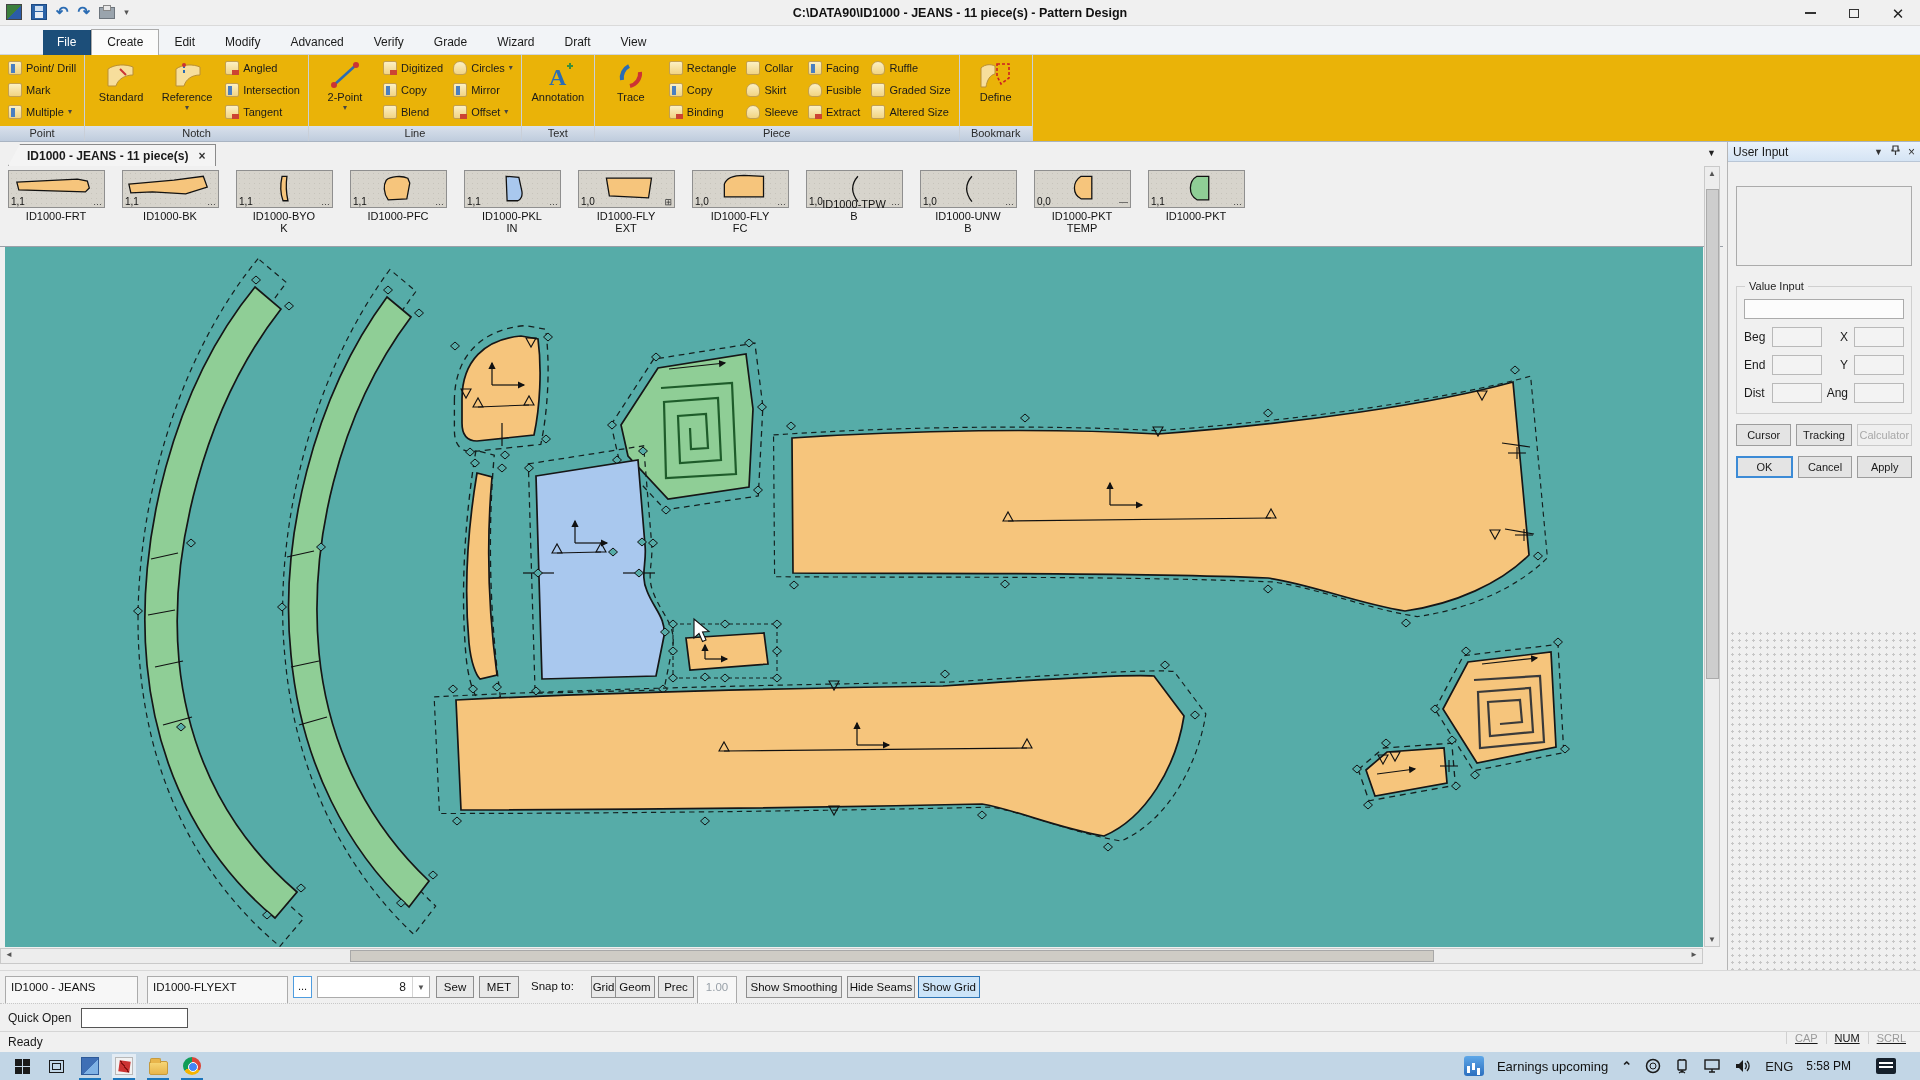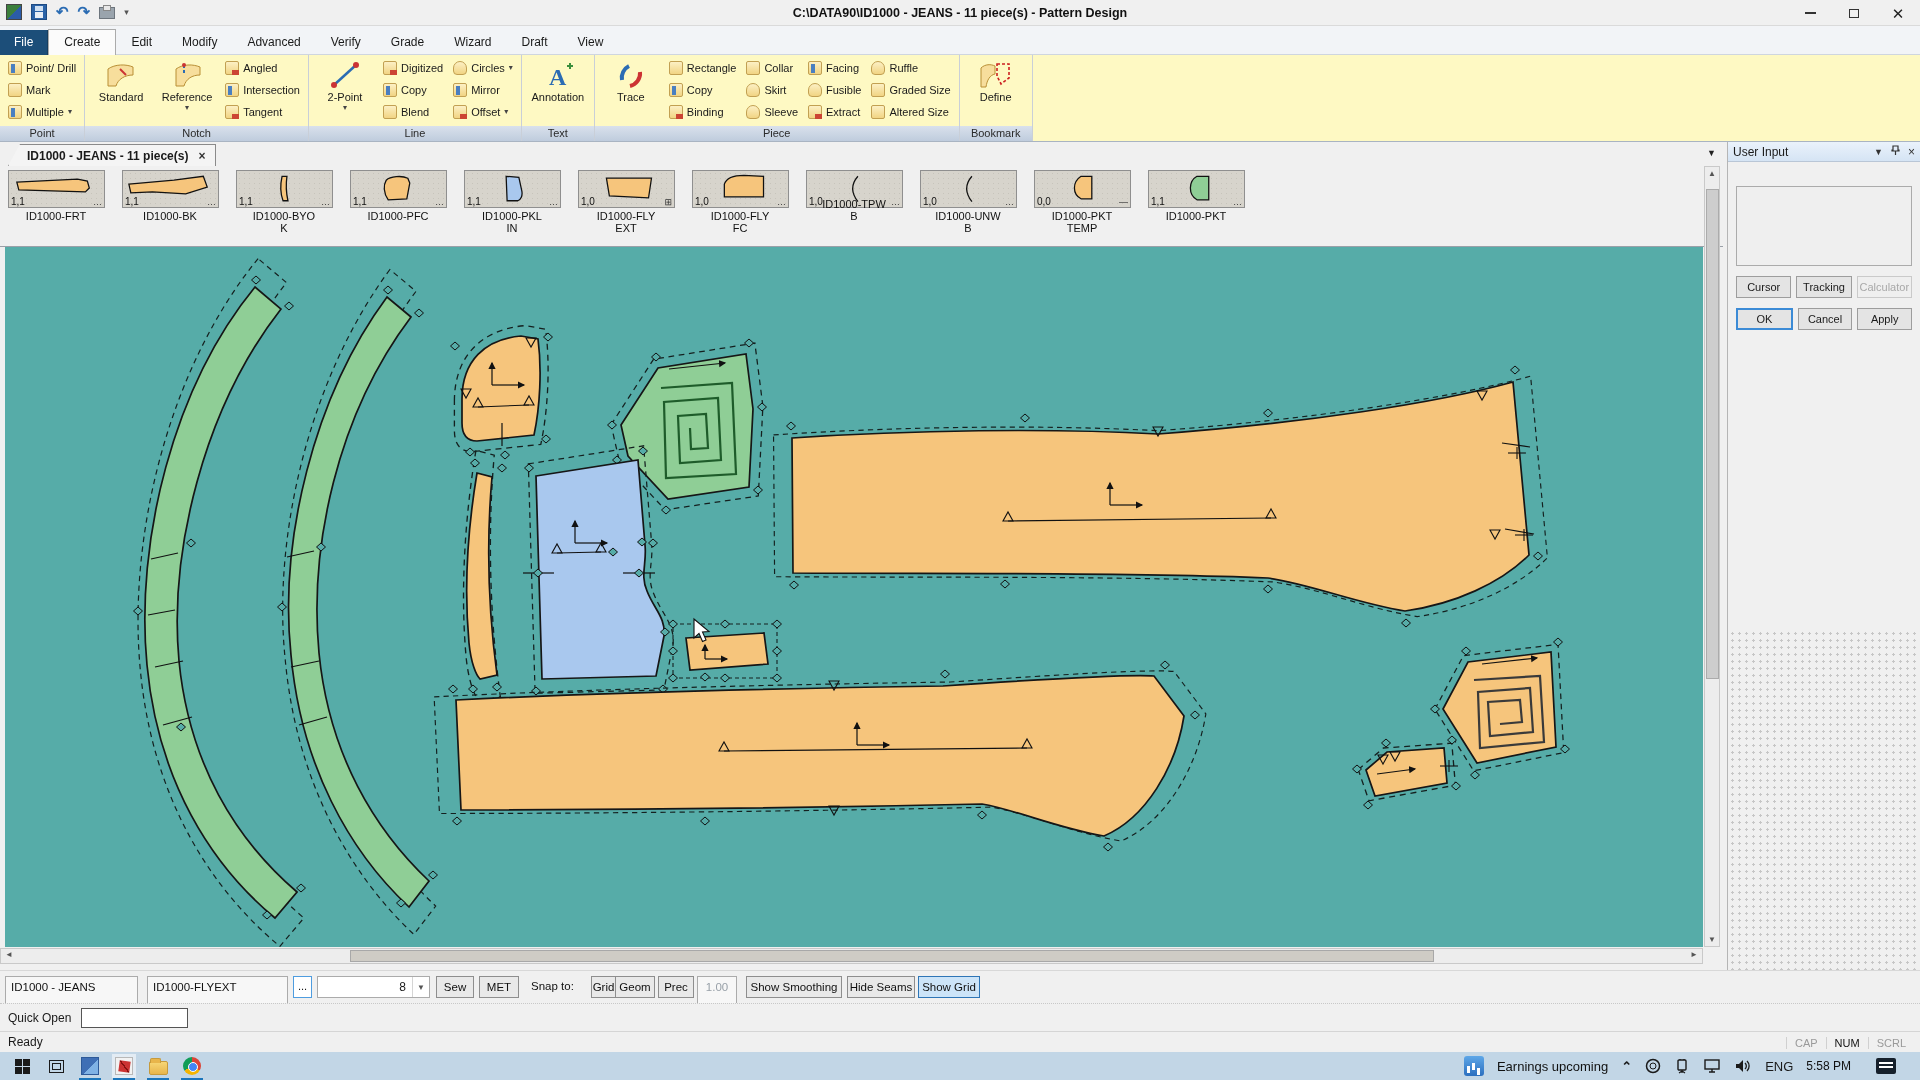--- a/index.html
+++ b/index.html
@@ -23,25 +23,25 @@
   .winbtn{width:44px;height:26px;display:flex;align-items:center;justify-content:center;color:#222;}
   .gl-min{width:11px;height:2px;background:#333;}
   .gl-max{width:10px;height:9px;border:1.5px solid #333;position:relative;background:#F0F0F0;}
   .gl-max:before{content:"";position:absolute;left:2px;top:-4px;width:10px;height:9px;border:1.5px solid #333;z-index:-1;}
   .gl-close{font-size:15px;color:#222;line-height:1;}
 
   
   .menubar{position:absolute;top:26px;left:0;width:1920px;height:29px;background:#F2F4F7;border-bottom:1px solid #CFD6DF;}
   .menutabs{display:flex;height:29px;align-items:flex-end;}
   .mtab{padding:5px 15px 6px;font-size:12px;color:#1a1a1a;cursor:default;}
-  .mtab.file{background:#1C4E79;color:#fff;padding:5px 14px 6px;border-right:1px solid #163E60;}
+  .mtab.file{background:#1C4E79;color:#fff;padding:5px 14px 6px;border-right:1px solid #163E60;margin-left:43px;}
   .mtab.active{background:#FBFBFB;border:1px solid #ABABAB;border-bottom:1px solid #FBFBFB;margin-bottom:-1px;}
 
   
-  .ribbon{position:absolute;top:55px;left:0;width:1920px;height:87px;background:#fef9c3;border-bottom:1px solid #A9B4C2;display:flex;}
+  .ribbon{position:absolute;top:55px;left:0;width:1920px;height:87px;background:#eab308;border-bottom:1px solid #A9B4C2;display:flex;}
   .rgroup{position:relative;height:86px;border-right:1px solid #C9CFD8;padding:3px 6px 17px 6px;display:flex;gap:6px;align-items:flex-start;}
   .band{position:absolute;left:0;right:0;bottom:0;height:15px;background:linear-gradient(#D9E1EC,#BFCCDD);font-size:11px;text-align:center;line-height:15px;color:#2a2a2a;}
   .scol{display:flex;flex-direction:column;justify-content:flex-start;gap:2px;}
   .sitem{display:flex;align-items:center;gap:4px;font-size:11px;height:20px;white-space:nowrap;padding:0 2px;}
   .picon{width:14px;height:14px;background:linear-gradient(#FCF0C4,#F1D483);border:1px solid #C2A052;border-radius:2px;flex:0 0 auto;position:relative;}
   .picon.red:after{content:"";position:absolute;right:-1px;bottom:-1px;width:7px;height:5px;background:#CC4433;}
   .picon.blue:after{content:"";position:absolute;left:2px;top:2px;width:4px;height:9px;background:#4A7FC0;}
   .picon.round{border-radius:50% 50% 4px 4px;}
   .bigbtn{width:60px;display:flex;flex-direction:column;align-items:center;gap:1px;font-size:11px;padding-top:2px;text-align:center;line-height:12px;}
   .caret{font-size:8px;color:#444;line-height:8px;}
@@ -102,21 +102,21 @@
   .precval{color:#98A0A8;}
 
   
   .qorow{position:absolute;top:1003px;left:0;width:1920px;height:28px;background:#F0F0F0;border-top:1px dotted #C8C8C8;}
   .qolabel{position:absolute;left:8px;top:7px;font-size:12px;}
   .qoinput{position:absolute;left:81px;top:4px;width:107px;height:20px;background:#fff;border:1px solid #555;}
 
   
   .statusbar{position:absolute;top:1031px;left:0;width:1920px;height:21px;background:#F0F0F0;border-top:1px solid #D5D5D5;}
   .ready{position:absolute;left:8px;top:3px;font-size:12px;}
-  .locks{position:absolute;right:6px;top:0;height:21px;display:flex;align-items:center;font-size:11px;}
+  .locks{position:absolute;right:6px;top:0;height:21px;display:flex;align-items:flex-start;font-size:11px;text-decoration:underline;}
   .lock{padding:0 8px;border-left:1px solid #D0D0D0;color:#9a9a9a;}
   .lock.onlock{color:#111;}
 
   
   .taskbar{position:absolute;top:1052px;left:0;width:1920px;height:28px;background:#C2D6E6;display:flex;align-items:center;}
   .tbicon{width:24px;height:24px;margin-left:10px;position:relative;display:flex;align-items:center;justify-content:center;}
   .tbicon.run:after{content:"";position:absolute;left:1px;right:1px;bottom:-2px;height:2px;background:#1B75BB;}
   .tbicon.activeapp{background:rgba(255,255,255,0.55);}
   .winlogo{width:15px;height:15px;display:grid;grid-template-columns:7px 7px;grid-template-rows:7px 7px;gap:1px;}
   .winlogo div{background:#1a1a1a;}
@@ -653,20 +653,42 @@
     <span class="sp"></span>
     <span class="hic">▼</span>
     <span class="hic">
       <svg width="9" height="11" viewBox="0 0 9 11">
           <path d="M2,1 h5 v4 h1 v1 h-7 v-1 h1 Z M4.5,6 v4" stroke="#333" fill="none" stroke-width="1.2"></path>
         </svg>
     </span>
     <span class="hic" style="font-size:12px">×</span>
   </div>
   <div class="msgbox"></div>
+  <div class="vgroup">
+    <div class="glabel">Value Input</div>
+    <div class="vinput"></div>
+    <div class="frow">
+      <span class="lb1">Beg</span>
+      <div class="ffield"></div>
+      <span class="lb2">X</span>
+      <div class="ffield"></div>
+    </div>
+    <div class="frow">
+      <span class="lb1">End</span>
+      <div class="ffield"></div>
+      <span class="lb2">Y</span>
+      <div class="ffield"></div>
+    </div>
+    <div class="frow">
+      <span class="lb1">Dist</span>
+      <div class="ffield"></div>
+      <span class="lb2">Ang</span>
+      <div class="ffield"></div>
+    </div>
+  </div>
   <div class="btnrow">
     <div class="pbtn">Cursor</div>
     <div class="pbtn">Tracking</div>
     <div class="pbtn disabled">Calculator</div>
   </div>
   <div class="btnrow">
     <div class="pbtn okbtn">OK</div>
     <div class="pbtn">Cancel</div>
     <div class="pbtn">Apply</div>
   </div>

